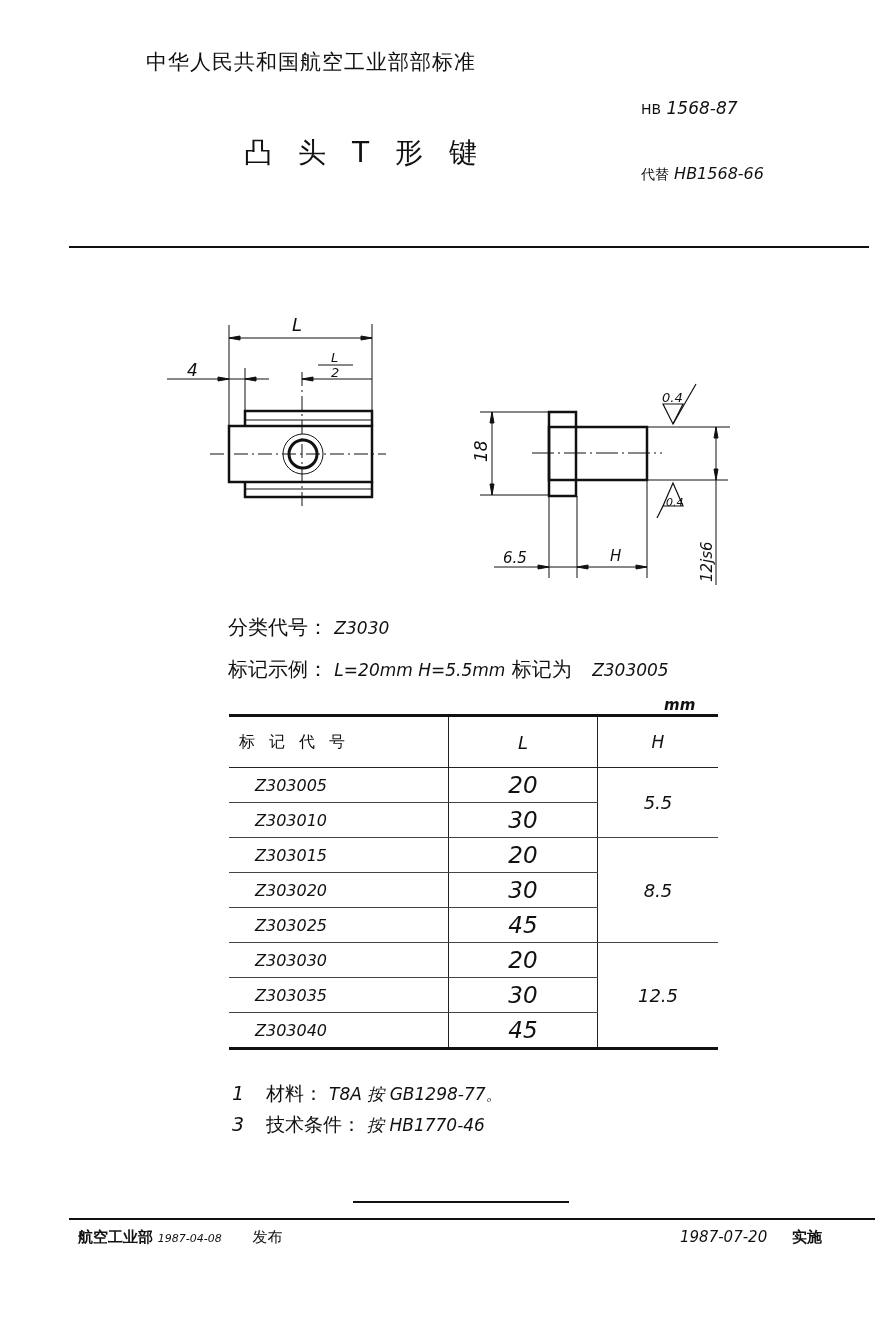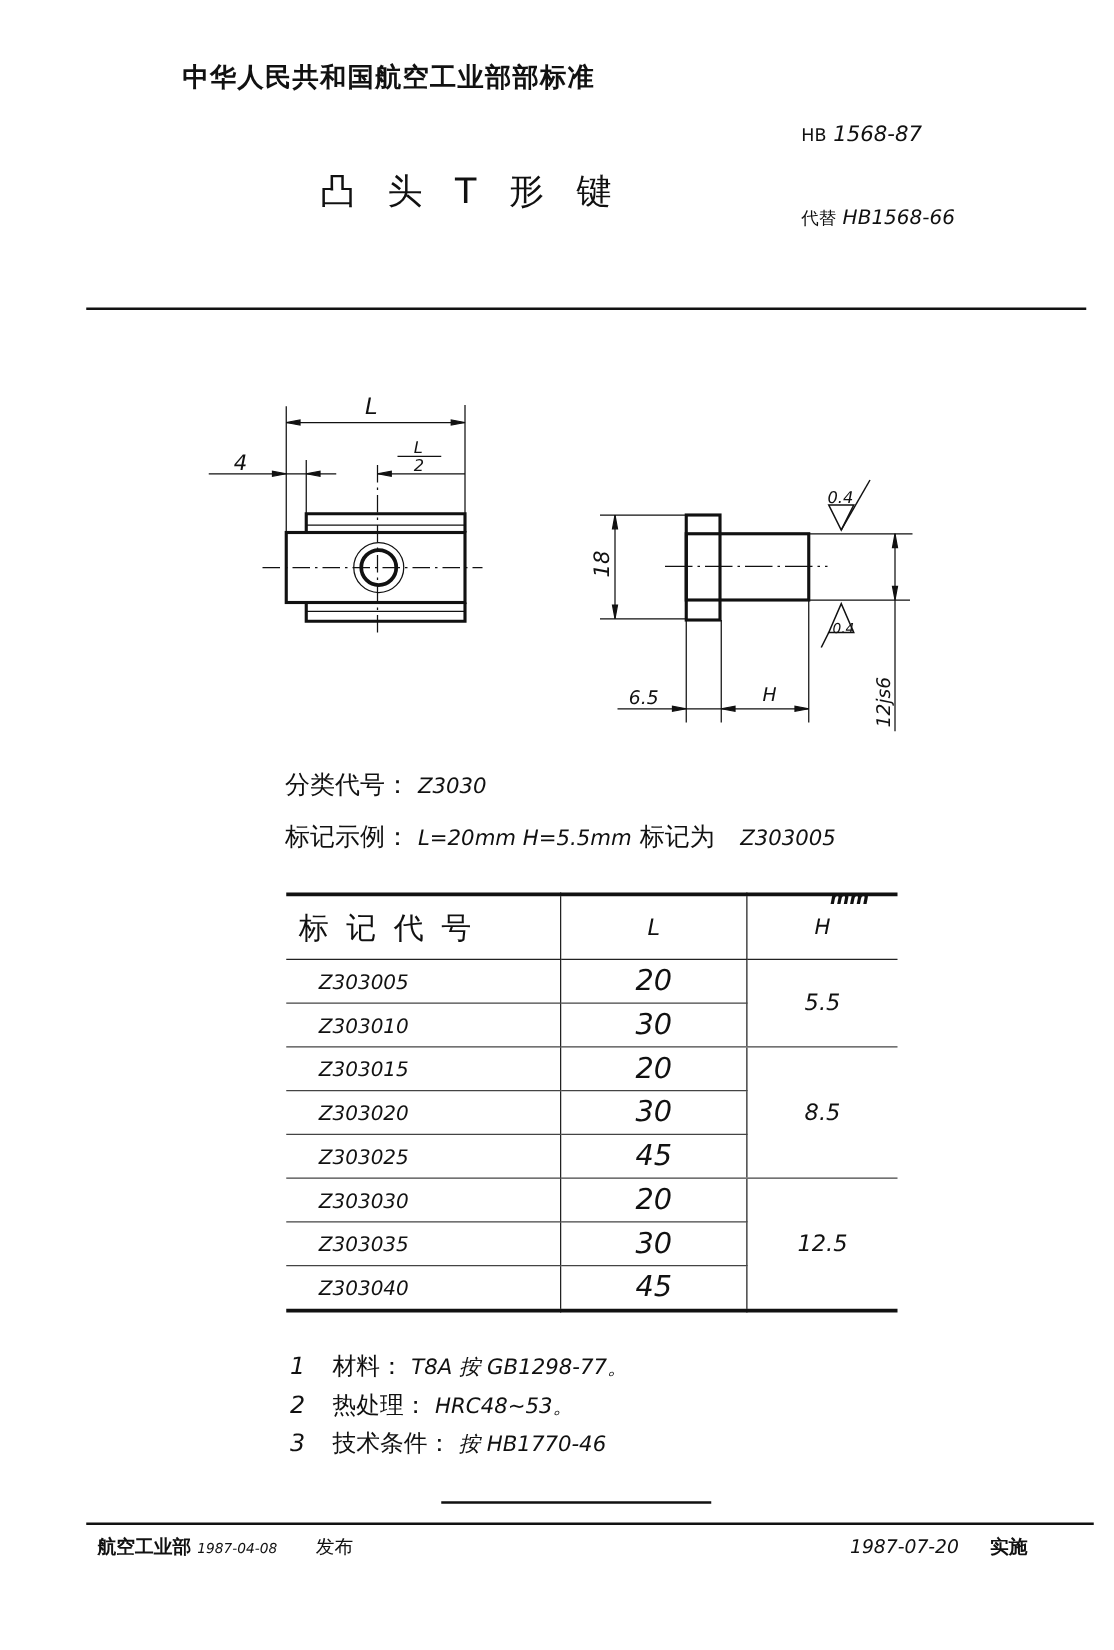--- a/index.html
+++ b/index.html
@@ -1,33 +1,33 @@
 <!DOCTYPE html>
 <html><head>
 <meta charset="utf-8">
 <style>
   html, body { margin: 0; padding: 0; background: #ffffff; }
   body { width: 891px; height: 1320px; position: relative; overflow: hidden;
          font-family: "DejaVu Sans", sans-serif; color: #111; }
   .abs { position: absolute; }
-  .org { left: 146px; top: 48px; font-size: 21px; font-weight: bold; letter-spacing: 1px; }
+  .org { left: 146px; top: 48px; font-size: 21px; font-weight: normal; letter-spacing: 1px; }
   .std-no { left: 641px; top: 98px; font-size: 17px; font-style: italic; }
   .std-no .hb { font-style: normal; font-size: 14px; }
-  .title { left: 244px; top: 134px; font-size: 28px; letter-spacing: 26px; margin-left: 12px; }
+  .title { left: 244px; top: 134px; font-size: 28px; letter-spacing: 26px; }
   .replace { left: 641px; top: 164px; font-size: 16px; font-style: italic; }
   .replace .cn { font-style: normal; font-size: 14px; }
   .rule-top { left: 69px; top: 246px; width: 800px; height: 0; border-top: 2px solid #111; }
   .drawing { left: 0; top: 0; }
   .info1 { left: 228px; top: 614px; font-size: 20px; }
   .info2 { left: 228px; top: 656px; font-size: 20px; }
   .info1 .v, .info2 .v { font-style: italic; font-size: 17px; }
-  .unit { left: 664px; top: 696px; font-size: 15px; font-style: italic; font-weight: bold; margin-top: 13px; }
+  .unit { left: 664px; top: 696px; font-size: 15px; font-style: italic; font-weight: bold; }
   table.spec { position: absolute; left: 229px; top: 714px; width: 489px; border-collapse: collapse; }
   table.spec th, table.spec td { font-weight: normal; text-align: center; height: 34px; padding: 0; }
-  table.spec tr.head th { height: 50px; font-size: 24px; border-bottom: 1px solid #222; }
+  table.spec tr.head th { height: 50px; font-size: 16px; border-bottom: 1px solid #222; }
   table.spec { border-top: 3px solid #111; border-bottom: 3px solid #111; }
   table.spec .c1 { width: 193px; text-align: left; padding-left: 26px; font-style: italic; font-size: 16px; border-right: 1px solid #222; }
   table.spec th.c1 { font-style: normal; font-size: 22px; padding-left: 10px; letter-spacing: 14px; }
   table.spec .c2 { width: 148px; font-style: italic; font-size: 23px; border-right: 1px solid #222; }
   table.spec .c3 { font-style: italic; font-size: 18px; }
   table.spec tr.row td.c1, table.spec tr.row td.c2 { border-bottom: 1px solid #444; }
   table.spec td.c3 { border-bottom: 1px solid #444; }
   .notes { left: 232px; top: 1078px; font-size: 19px; line-height: 30px; }
   .notes .n { display: inline-block; width: 34px; font-style: italic; }
   .notes .v { font-style: italic; font-size: 17px; }
@@ -190,24 +190,20 @@
   </tr>
 </tbody>
   </table>
 
 <div class="abs notes">
   <div>
     <span class="n">1</span><span>材料</span><span>：</span>
     <span class="v">T8A 按 GB1298-77。</span>
   </div>
   <div>
-    <span class="n">2</span><span>热处理</span><span>：</span>
-    <span class="v">HRC48~53。</span>
-  </div>
-  <div>
     <span class="n">3</span><span>技术条件</span><span>：</span>
     <span class="v">按 HB1770-46</span>
   </div>
 </div>
 <div class="abs rule-notes"></div>
 
 <div class="abs rule-bottom"></div>
 <div class="abs issued">
   <b>航空工业部</b>
   <span class="d">1987-04-08</span>

